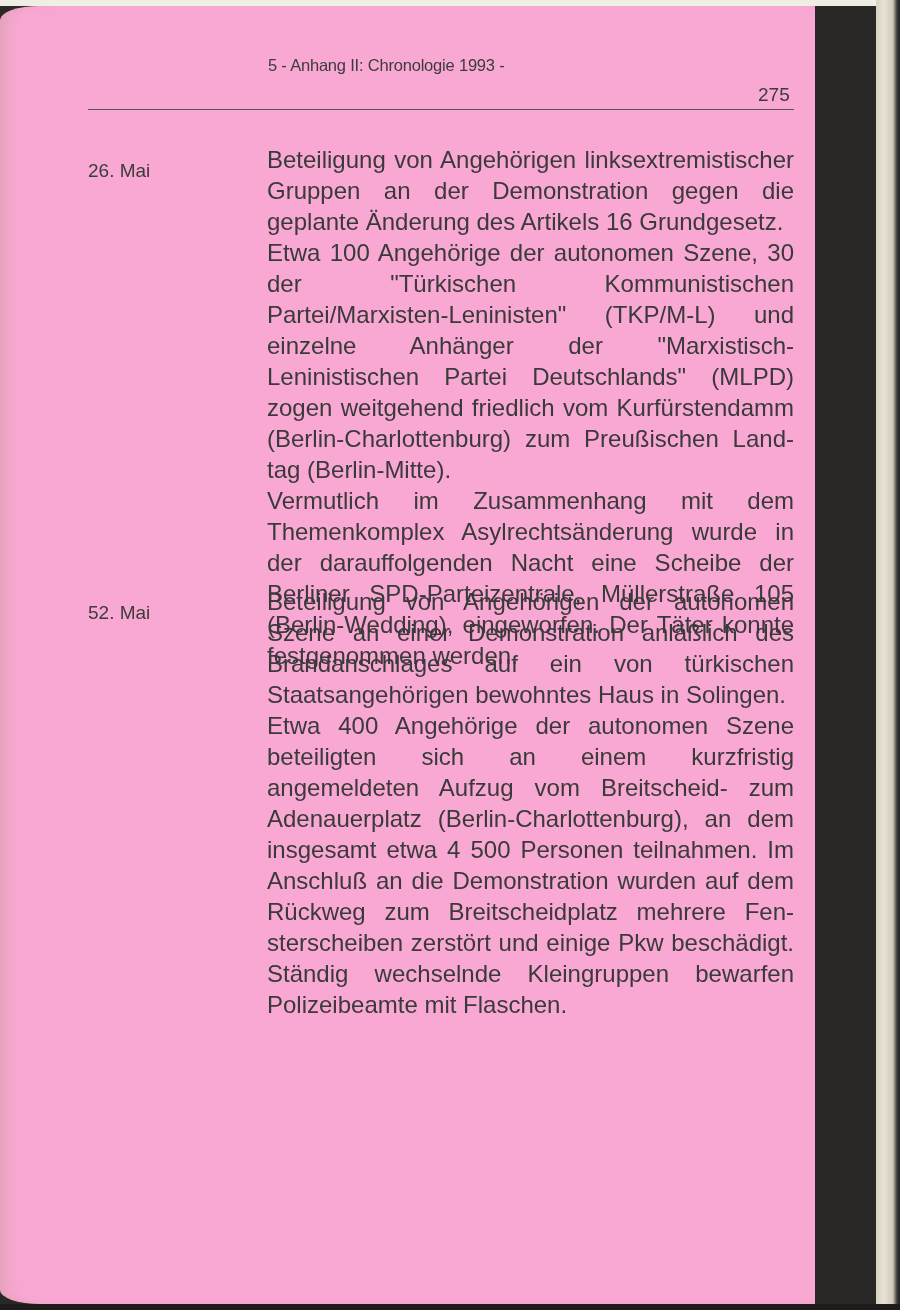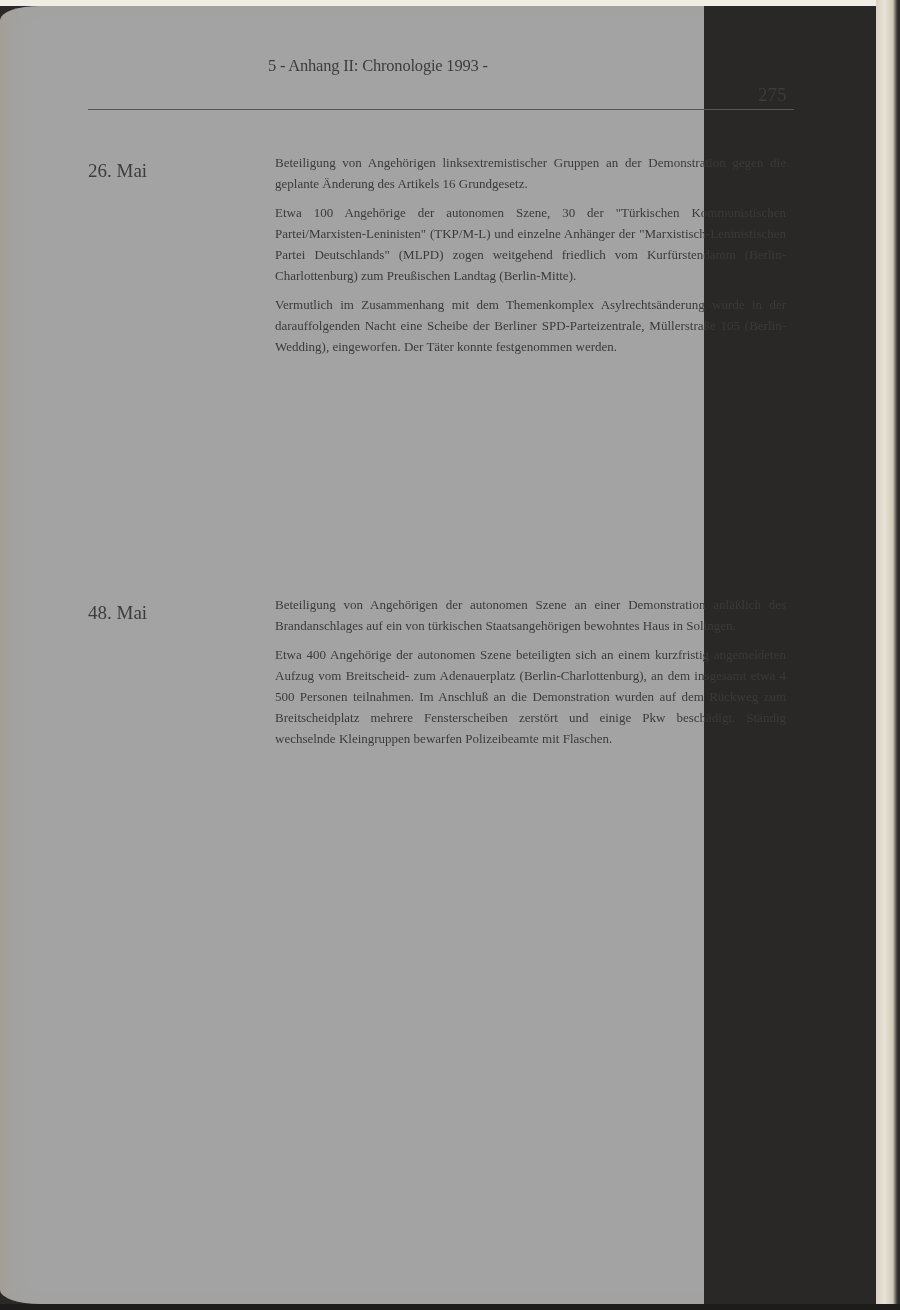--- a/index.html
+++ b/index.html
@@ -7,27 +7,27 @@
       padding: 0;
       width: 900px;
       height: 1310px;
       overflow: hidden;
       background: #2a2826;
     }
     .page {
       position: absolute;
       left: 0;
       top: 6px;
-      width: 704px;
+      width: 815px;
       height: 1298px;
-      background: #a3a3a3;
+      background: #f9a8d4;
       border-top-left-radius: 40px 14px;
       border-bottom-left-radius: 40px 14px;
       box-shadow: inset 14px 0 18px -10px rgba(170,150,110,0.35);
-      font-family: Liberation Serif, serif;
+      font-family: Liberation Sans, sans-serif;
       color: #3a3a3a;
     }
     .page-edge {
       position: absolute;
       right: 0;
       top: 0;
       width: 24px;
       height: 1310px;
       background: linear-gradient(to right, #d8d2c4 0%, #e8e3d6 35%, #cfc8b8 70%, #3a3836 88%, #222 100%);
     }
@@ -82,23 +82,23 @@
       font-size: 19px;
       color: #3c3c3c;
     }
     .entry-body {
       position: absolute;
       left: 267px;
       top: 0;
       width: 527px;
     }
     .para {
-      margin: 8px;
-      font-size: 13px;
-      line-height: 21px;
+      margin: 0;
+      font-size: 24px;
+      line-height: 31px;
       text-align: justify;
       hyphens: manual;
       color: #3a3a3a;
     }
   </style>
 </head>
 <body>
 
 <div class="top-strip"></div>
 
@@ -111,21 +111,21 @@
   <div class="entry" style="top:138px;">
     <div class="entry-date">26. Mai</div>
     <div class="entry-body">
       <p class="para">Beteiligung von Angehörigen linksextremistischer Gruppen an der Demonstration gegen die geplante Änderung des Artikels 16 Grundgesetz.</p>
       <p class="para">Etwa 100 Angehörige der autonomen Szene, 30 der "Türkischen Kommunistischen Partei/Marxisten-Leninisten" (TKP/M-L) und einzelne Anhänger der "Marxistisch-Leninistischen Partei Deutschlands" (MLPD) zogen weitgehend friedlich vom Kurfürsten­damm (Berlin-Charlottenburg) zum Preußischen Land­tag (Berlin-Mitte).</p>
       <p class="para">Vermutlich im Zusammenhang mit dem Themenkom­plex Asylrechtsänderung wurde in der darauffolgen­den Nacht eine Scheibe der Berliner SPD-Parteizen­trale, Müllerstraße 105 (Berlin-Wedding), eingeworfen. Der Täter konnte festgenommen werden.</p>
     </div>
   </div>
 
   <div class="entry" style="top:580px;">
-    <div class="entry-date">48. Mai</div>
+    <div class="entry-date">52. Mai</div>
     <div class="entry-body">
       <p class="para">Beteiligung von Angehörigen der autonomen Szene an einer Demonstration anläßlich des Brandanschla­ges auf ein von türkischen Staatsangehörigen be­wohntes Haus in Solingen.</p>
       <p class="para">Etwa 400 Angehörige der autonomen Szene betei­ligten sich an einem kurzfristig angemeldeten Aufzug vom Breitscheid- zum Adenauerplatz (Berlin-Charlot­tenburg), an dem insgesamt etwa 4 500 Personen teil­nahmen. Im Anschluß an die Demonstration wurden auf dem Rückweg zum Breitscheidplatz mehrere Fen­sterscheiben zerstört und einige Pkw beschädigt. Ständig wechselnde Kleingruppen bewarfen Polizei­beamte mit Flaschen.</p>
     </div>
   </div>
 
 </div>
 
 <div class="page-edge"></div>
 <div class="bottom-strip"></div>

